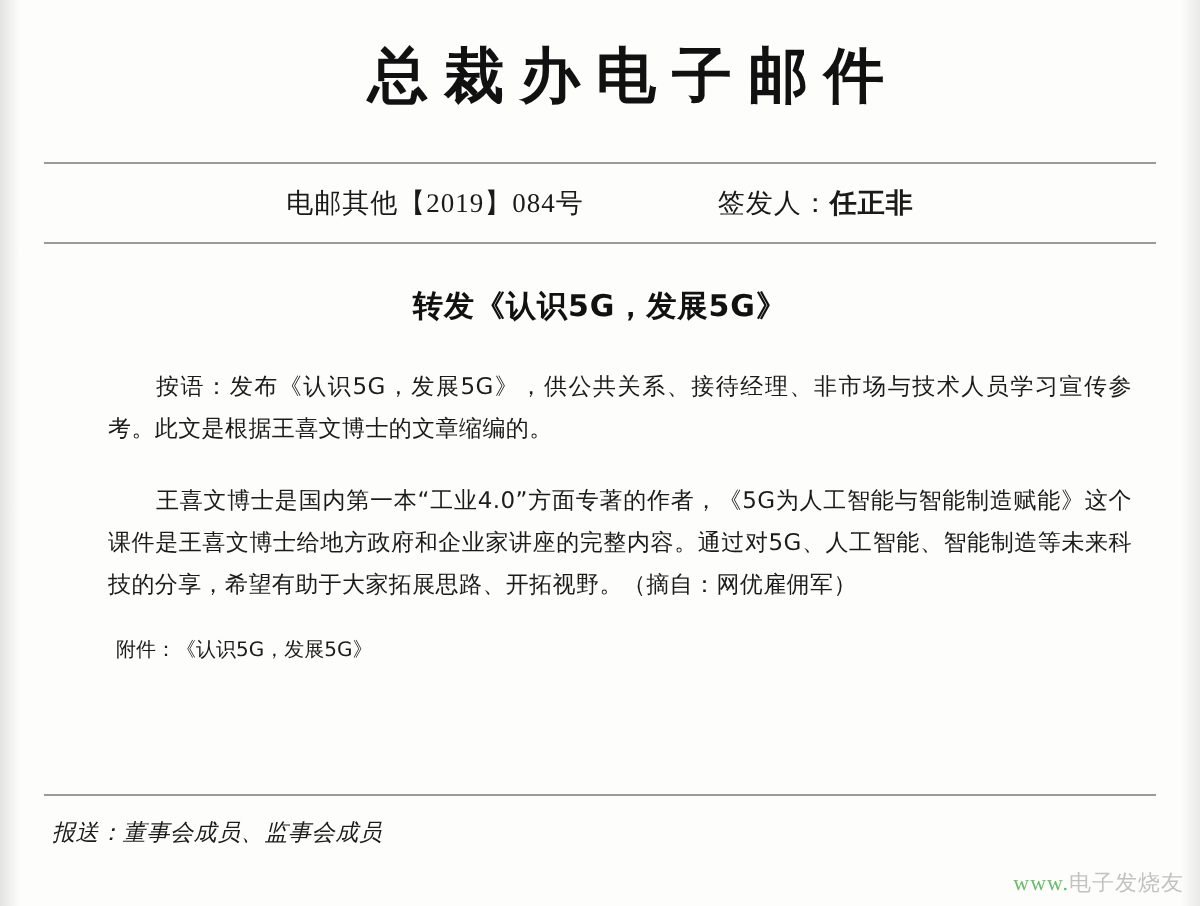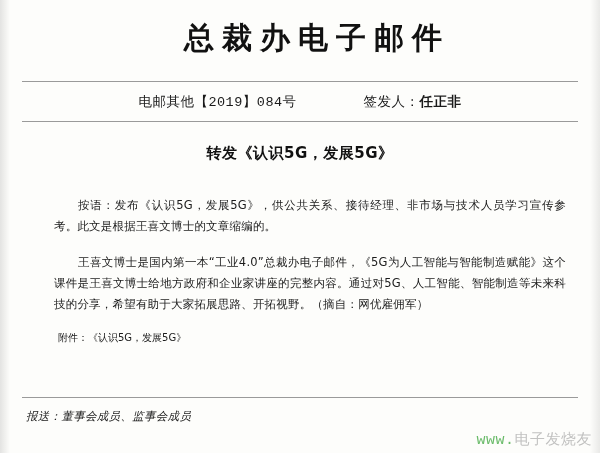--- a/index.html
+++ b/index.html
@@ -41,37 +41,37 @@
   .rule.below-meta { margin-top: 10px; }
   .rule.footer-top { margin-top: 0px; }
   .meta-row {
     display: flex;
     justify-content: center;
     align-items: baseline;
     gap: 46px;
     font-size: 13.5px;
     color: #1a1a1a;
     padding: 11px 0 0 0;
-    font-family: Liberation Mono, monospace;
+    font-family: Liberation Serif, serif;
   }
   .meta-left { letter-spacing: 0.5px; }
   .meta-right { letter-spacing: 0.5px; margin-left: 21px; }
   .meta-right .signer {
     font-weight: bold;
   }
   .body-area {
     padding: 0 34px;
   }
   .subject {
     text-align: center;
     font-weight: bold;
     font-size: 15px;
     color: #111111;
     margin-top: 22px;
-    margin-bottom: 32px;
+    margin-bottom: 20px;
     letter-spacing: 0.5px;
   }
   .para {
     font-size: 11.5px;
     line-height: 1.85;
     color: #1b1b1b;
     text-align: justify;
     margin: 0 0 14px 0;
     letter-spacing: 0.2px;
   }
@@ -95,22 +95,22 @@
     padding: 8px 26px 10px 26px;
     font-size: 11.5px;
     line-height: 1.9;
     color: #1b1b1b;
   }
   .footer-lines div { letter-spacing: 0.3px; }
   .watermark {
     position: absolute;
     right: 8px;
     bottom: 4px;
-    font-size: 15px;
-    font-family: Liberation Mono, monospace;
+    font-size: 11px;
+    font-family: Liberation Serif, serif;
     color: #3aa53a;
     opacity: 0.75;
     letter-spacing: 0.5px;
     white-space: nowrap;
   }
   .watermark .cn {
     color: #9a9a9a;
     opacity: 0.8;
   }
   .edge-shade {
@@ -140,21 +140,21 @@
     <span class="meta-right">
       <span>签发人：</span><span class="signer">任正非</span>
     </span>
   </div>
 
   <div class="rule below-meta"></div>
 
   <div class="body-area">
     <div class="subject">转发《认识5G，发展5G》</div>
     <p class="para indent">按语：发布《认识5G，发展5G》，供公共关系、接待经理、非市场与技术人员学习宣传参考。此文是根据王喜文博士的文章缩编的。</p>
-    <p class="para indent">王喜文博士是国内第一本“工业4.0”总裁办电子邮件，《5G为人工智能与智能制造赋能》这个课件是王喜文博士给地方政府和企业家讲座的完整内容。通过对5G、人工智能、智能制造等未来科技的分享，希望有助于大家拓展思路、开拓视野。（摘自：网优雇佣军）</p>
+    <p class="para indent">王喜文博士是国内第一本“工业4.0”方面专著的作者，《5G为人工智能与智能制造赋能》这个课件是王喜文博士给地方政府和企业家讲座的完整内容。通过对5G、人工智能、智能制造等未来科技的分享，希望有助于大家拓展思路、开拓视野。（摘自：网优雇佣军）</p>
     <div class="attachment">附件：《认识5G，发展5G》</div>
   </div>
 
   <div class="footer">
     <div class="rule footer-top"></div>
     <div class="footer-lines">
       <div>报送：董事会成员、监事会成员</div>
     </div>
   </div>
 

